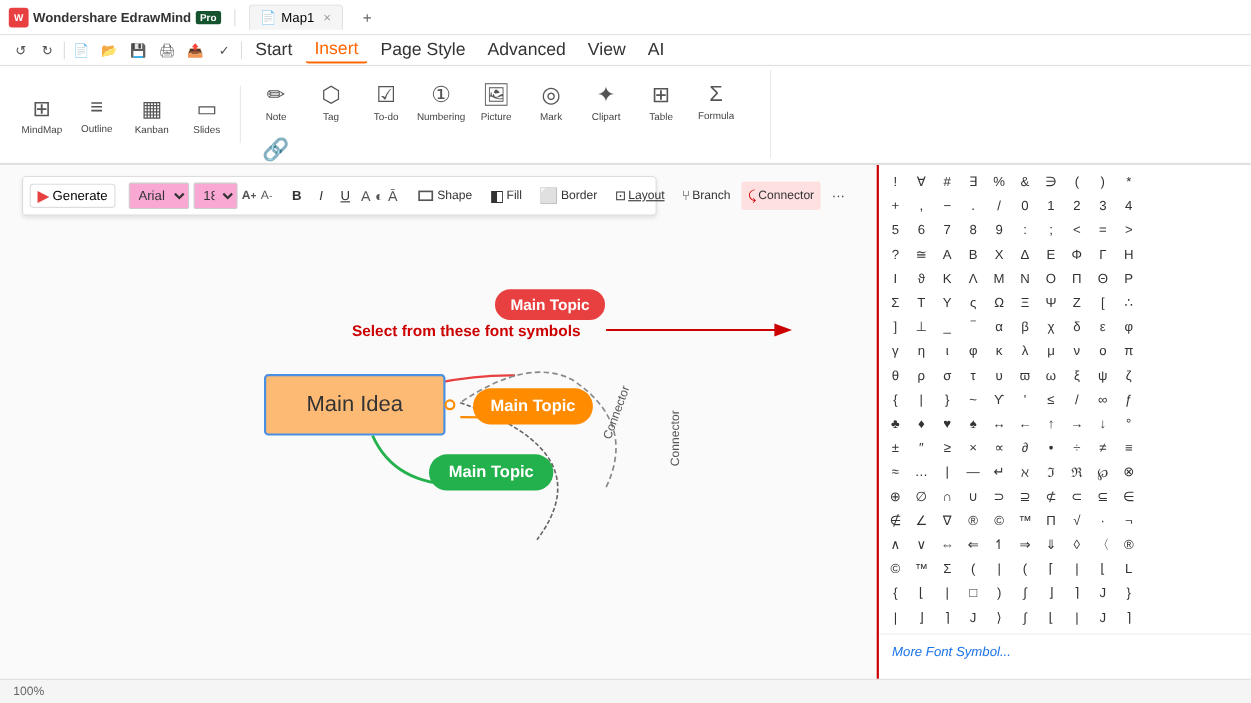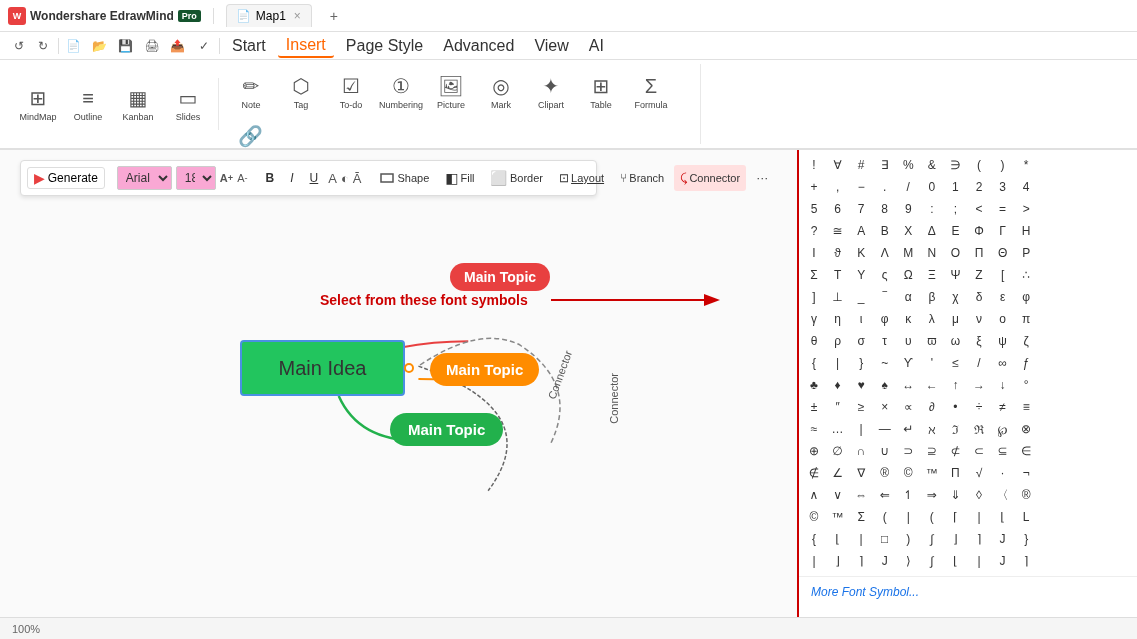--- a/index.html
+++ b/index.html
@@ -384,21 +384,21 @@
 
         <path d="M 340 185 Q 360 230 420 230" fill="none" stroke="#22b14c" stroke-width="2.5"></path>
 
         <path d="M 420 155 Q 550 200 490 280" fill="none" stroke="#666" stroke-width="1.5" stroke-dasharray="4,2"></path>
       </svg>
 
       <div style="position:absolute; top:58px; left:450px; background:#e84040; border-radius:20px; color:white; font-size:14px; font-weight:600; padding:6px 14px; z-index:2;">
         <span>Main Topic</span>
       </div>
 
-      <div style="position:absolute; top:135px; left:240px; width:165px; height:56px; border:2px solid #4a90e2; border-radius:4px; background:#22c55e; display:flex; align-items:center; justify-content:center; font-size:20px; font-weight:500; color:#333; z-index:2;">
+      <div style="position:absolute; top:135px; left:240px; width:165px; height:56px; border:2px solid #4a90e2; border-radius:4px; background:#fdba74; display:flex; align-items:center; justify-content:center; font-size:20px; font-weight:500; color:#333; z-index:2;">
         <span>Main Idea</span>
       </div>
 
       <div style="position:absolute; top:158px; left:404px; width:10px; height:10px; border-radius:50%; border:2px solid #ff8c00; background:white; z-index:4;"></div>
 
       <div style="position:absolute; top:148px; left:430px; background:#ff8c00; border-radius:20px; color:white; font-size:15px; font-weight:600; padding:8px 16px; z-index:2;">
         <span>Main Topic</span>
       </div>
 
       <div style="position:absolute; top:208px; left:390px; background:#22b14c; border-radius:20px; color:white; font-size:15px; font-weight:600; padding:8px 18px; z-index:2;">

